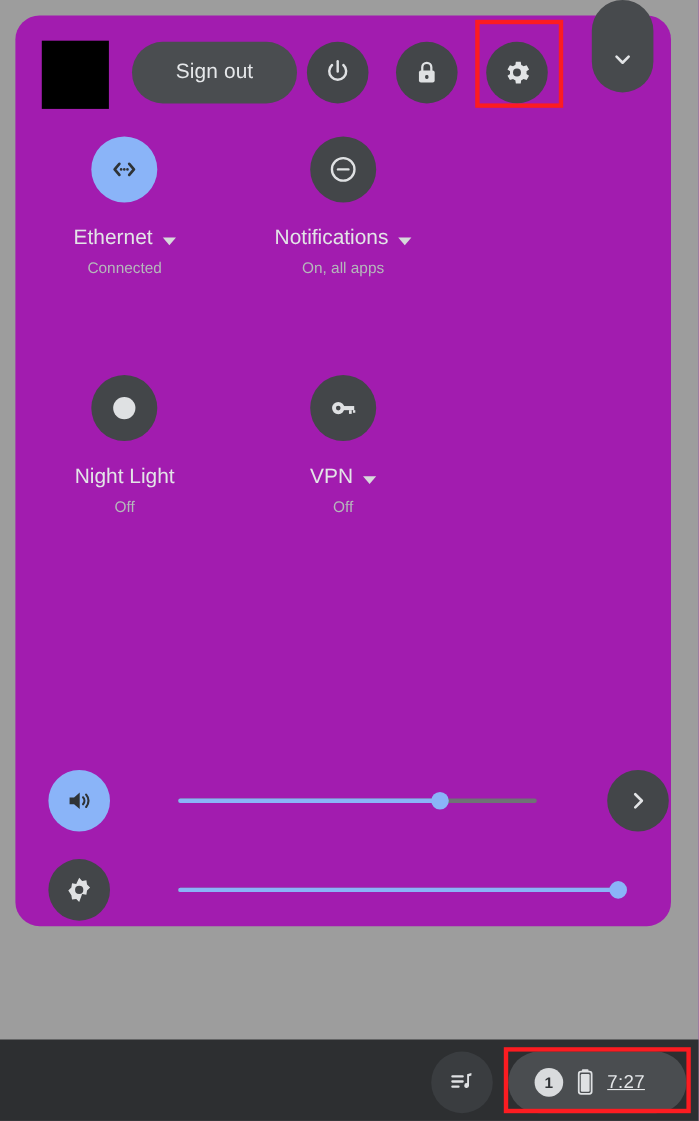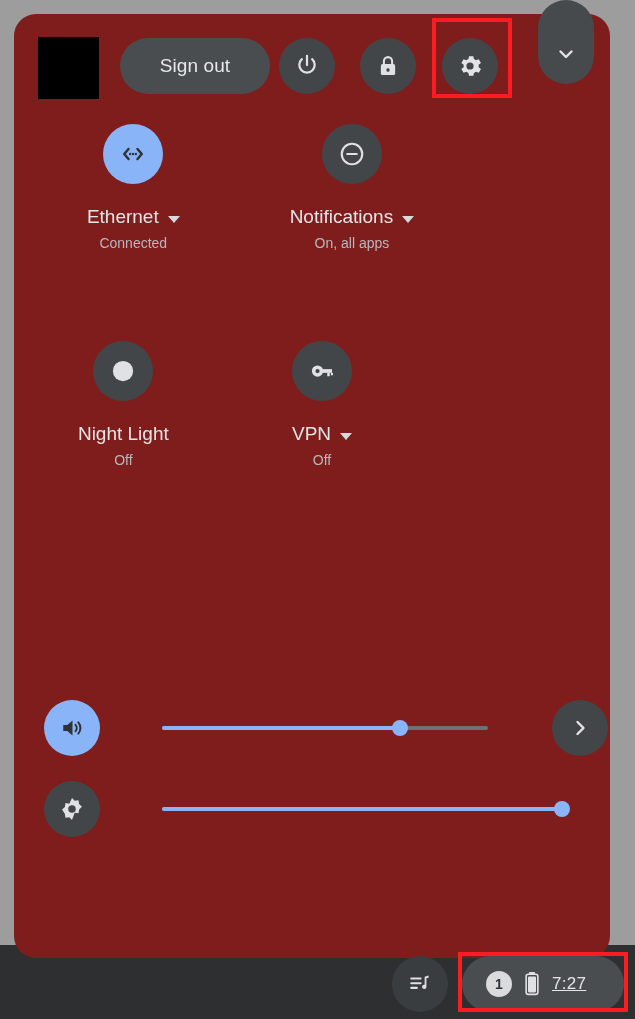--- a/index.html
+++ b/index.html
@@ -15,22 +15,22 @@
   .wallpaper{position:absolute;inset:0;background:#9d9d9d;}
 
   
   .shelf{
     position:absolute;left:0;right:0;top:945px;height:74px;
     background:#2d2f31;
   }
 
   
   .qs-panel{
-    position:absolute;left:14px;top:14px;width:596px;height:944px;
-    background:#7f1d1d;border-radius:22px;
+    position:absolute;left:14px;top:14px;width:596px;height:828px;
+    background:#a21caf;border-radius:22px;
   }
 
   
   .qs-top{
     position:absolute;left:0;top:0;width:596px;height:96px;
   }
   .avatar{
     position:absolute;left:24px;top:23px;width:61px;height:62px;
     background:#000000;
   }
@@ -57,21 +57,21 @@
   }
 
   
   .hl{position:absolute;border:4px solid #fc1c21;box-sizing:border-box;pointer-events:none;}
   .hl-settings{left:432px;top:18px;width:80px;height:80px;}
   .hl-tray{left:458px;top:952px;width:170px;height:60px;}
 
   
   .pods{position:absolute;left:0;top:110px;width:596px;}
   .pod-row{display:flex;}
-  .pod{width:198.6px;display:flex;flex-direction:column;align-items:center;margin-left:20px;}
+  .pod{width:198.6px;display:flex;flex-direction:column;align-items:center;}
   .pod-icon{
     width:60px;height:60px;border-radius:50%;
     display:flex;align-items:center;justify-content:center;
     background:#434649;
   }
   .pod-icon.on{background:#8ab4f8;}
   .pod-label{
     margin-top:22px;font-size:19px;color:#e3e5e7;
     display:flex;align-items:center;gap:9px;white-space:nowrap;
   }

